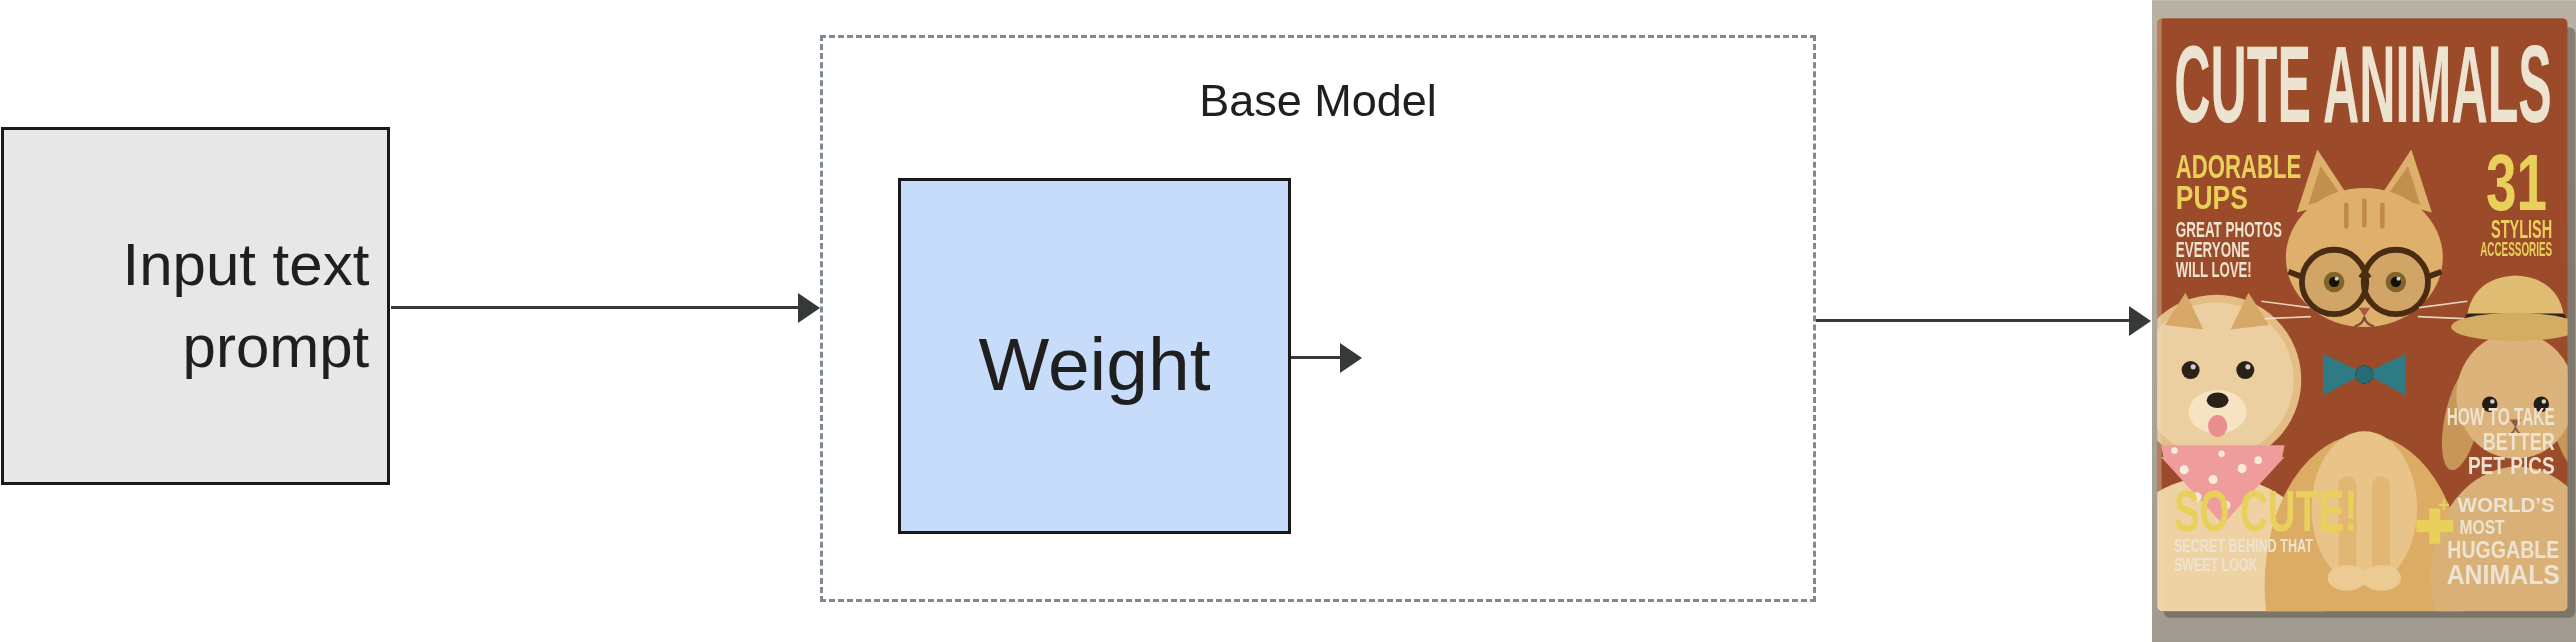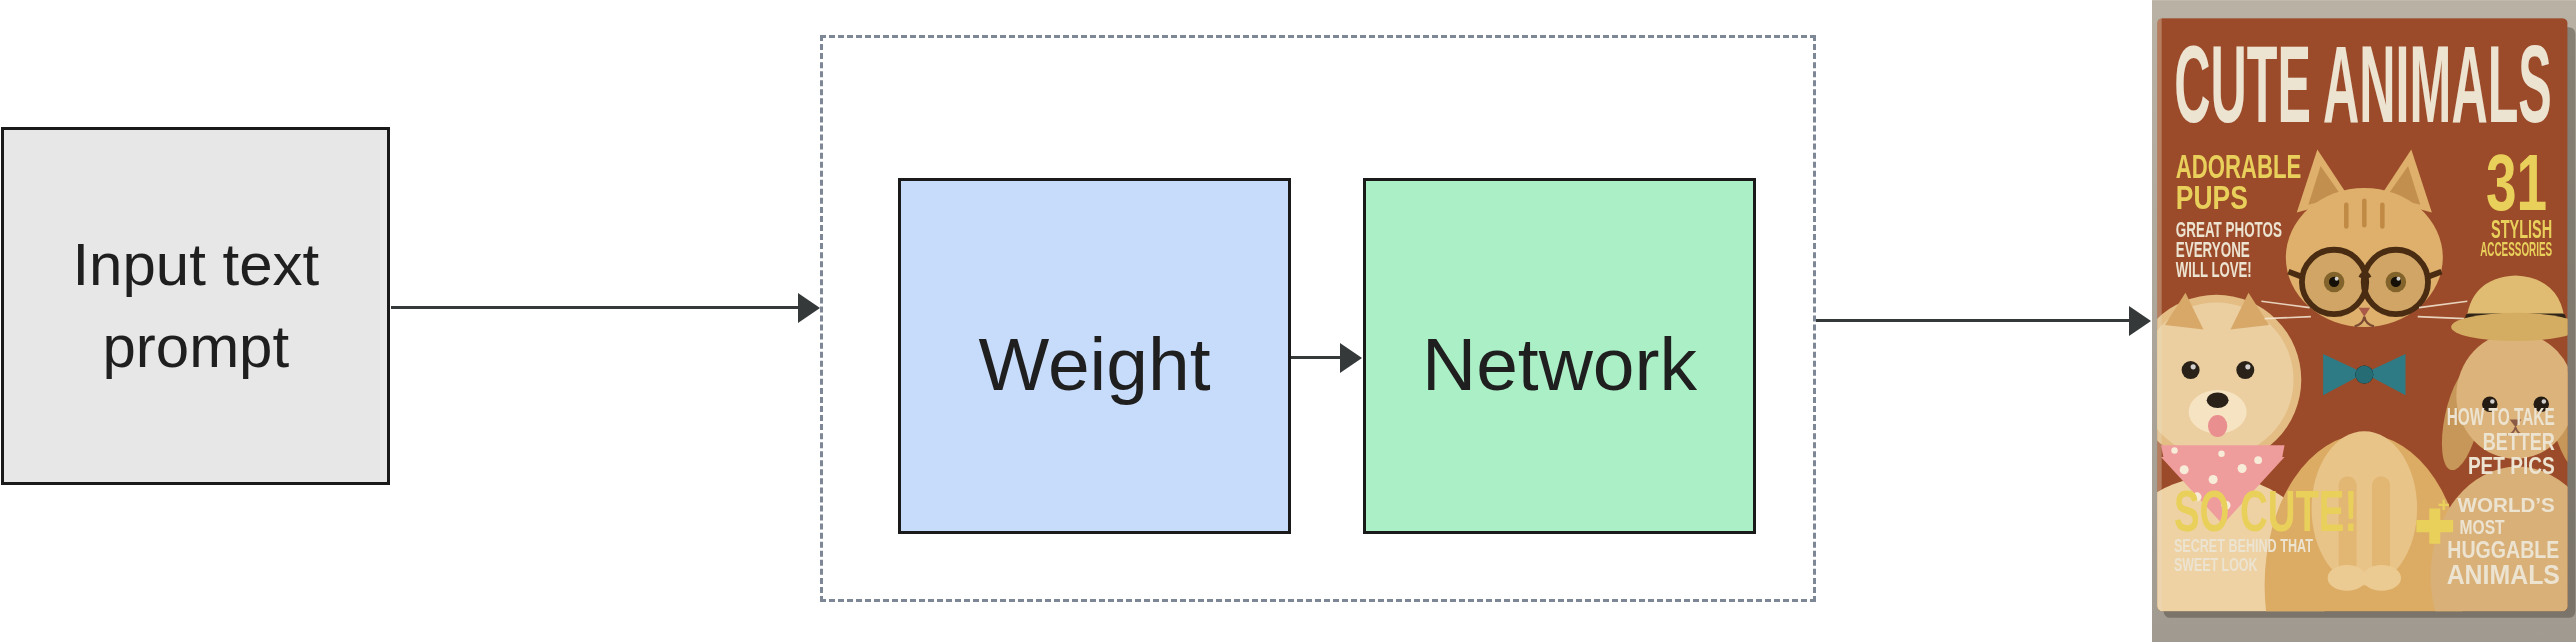--- a/index.html
+++ b/index.html
@@ -3,21 +3,21 @@
 <meta charset="utf-8">
 <style>
   html,body{margin:0;padding:0;background:#ffffff;}
   .canvas{position:relative;width:2576px;height:643px;background:#ffffff;overflow:hidden;
           font-family:"Liberation Sans","DejaVu Sans",sans-serif;color:var(--ink,#1f1f1f);}
 
   
   .input-box{position:absolute;left:1.3px;top:127px;width:389px;height:358px;box-sizing:border-box;
              background:var(--input-fill);border:3.2px solid var(--box-border);
              display:flex;align-items:center;justify-content:center;text-align:center;}
-  .input-box .lbl{font-size:60px;line-height:1.37;width:347px;}
+  .input-box .lbl{font-size:60px;line-height:1.37;width:347px;text-align:right;}
 
   .dashed-box{position:absolute;left:820px;top:35px;width:996px;height:567px;box-sizing:border-box;
               border:3.2px dashed var(--dash-gray);background:transparent;}
   .dashed-title{position:absolute;left:0;right:0;top:40px;text-align:center;font-size:45px;line-height:1;}
 
   .node{position:absolute;box-sizing:border-box;border:3.9px solid var(--box-border);
         display:flex;align-items:center;justify-content:center;}
   .node .lbl{font-size:75px;line-height:1;margin-top:16px;}
   .weight-box{left:75px;top:140px;width:393px;height:356px;background:var(--weight-blue);}
   .network-box{left:540px;top:140px;width:393px;height:356px;background:var(--network-green);}
@@ -43,32 +43,30 @@
 
   <div class="input-box">
     <span class="lbl">Input text prompt</span>
   </div>
 
   <div class="arrow arrow1">
     <span class="head"></span>
   </div>
 
   <div class="dashed-box">
+    <div class="dashed-title">Base Model</div>
 
     <div class="node weight-box">
       <span class="lbl">Weight</span>
     </div>
 
     <div class="arrow arrow2">
       <span class="head"></span>
     </div>
 
-    <div class="node network-box">
-      <span class="lbl">Network</span>
-    </div>
   </div>
 
   <div class="arrow arrow3">
     <span class="head"></span>
   </div>
 
   <div class="photo">
     <svg viewBox="0 0 659 999" width="424" height="643">
       <defs>
         <linearGradient id="wallG" x1="0" y1="0" x2="0" y2="1">

